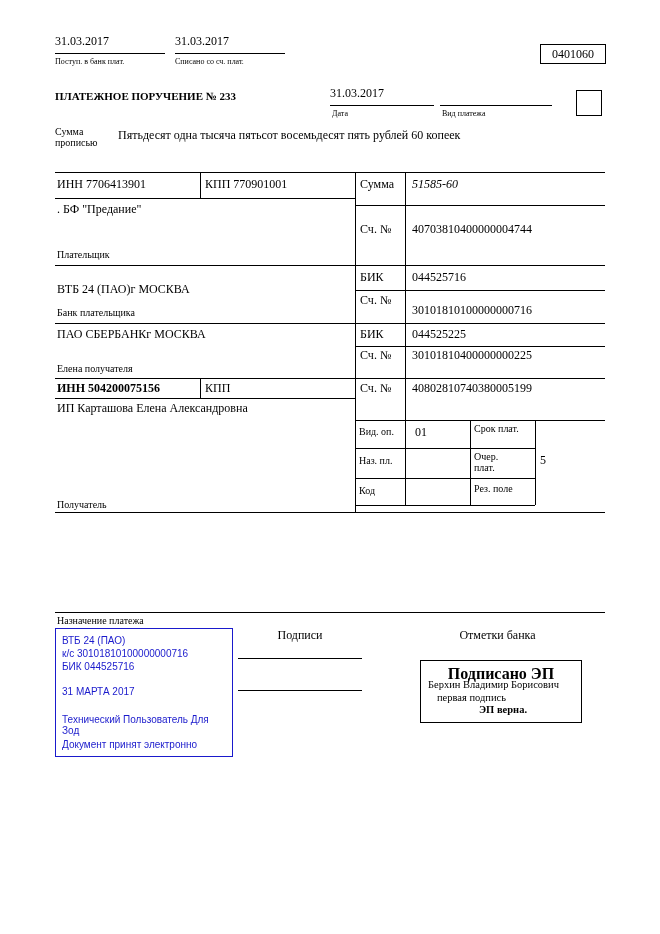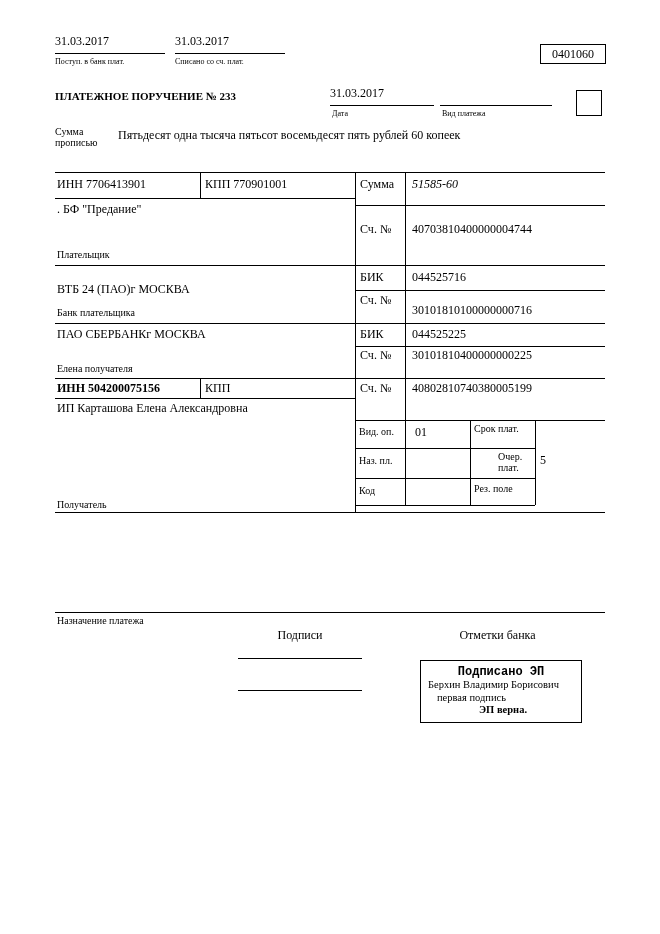--- a/index.html
+++ b/index.html
@@ -96,35 +96,43 @@
   <div class="abs" style="left:205px; top:381px;">КПП</div>
   <div class="abs" style="left:360px; top:381px;">Сч. №</div>
   <div class="abs" style="left:412px; top:381px;">40802810740380005199</div>
   <div class="abs" style="left:57px; top:401px;">ИП Карташова Елена Александровна</div>
   <div class="abs lbl" style="left:57px; top:499px;">Получатель</div>
 
   <div class="abs lbl" style="left:359px; top:426px;">Вид. оп.</div>
   <div class="abs" style="left:415px; top:425px;">01</div>
   <div class="abs lbl" style="left:474px; top:423px; width:56px;">Срок плат.</div>
   <div class="abs lbl" style="left:359px; top:455px;">Наз. пл.</div>
-  <div class="abs lbl" style="left:474px; top:451px; width:46px;margin-left:24px;">Очер. плат.</div>
+  <div class="abs lbl" style="left:474px; top:451px; width:46px;">Очер. плат.</div>
   <div class="abs" style="left:540px; top:453px;">5</div>
   <div class="abs lbl" style="left:359px; top:485px;">Код</div>
   <div class="abs lbl" style="left:474px; top:483px; width:56px;">Рез. поле</div>
 
   <div class="hline" style="left:55px; top:612px; width:550px;"></div>
   <div class="abs lbl" style="left:57px; top:615px;font-family:Liberation Serif, serif;">Назначение платежа</div>
 
   <div class="abs ctr" style="left:240px; top:628px; width:120px;">Подписи</div>
   <div class="abs ctr" style="left:410px; top:628px; width:175px;">Отметки банка</div>
 
+  <div class="abs stamp" style="left:55px; top:628px; width:178px; height:129px;">
+    <div class="sline" style="top:6px;">ВТБ 24 (ПАО)</div>
+    <div class="sline" style="top:19px;">к/с 30101810100000000716</div>
+    <div class="sline" style="top:32px;">БИК 044525716</div>
+    <div class="sline" style="top:57px;">31 МАРТА 2017</div>
+    <div class="sline" style="top:85px;">Технический Пользователь Для Зод</div>
+    <div class="sline" style="top:110px;">Документ принят электронно</div>
+  </div>
 
   <div class="hline" style="left:238px; top:658px; width:124px;"></div>
   <div class="hline" style="left:238px; top:690px; width:124px;"></div>
 
   <div class="abs esign" style="left:420px; top:660px; width:162px; height:63px;">
-    <div class="ctr b" style="position:absolute; left:0; right:0; top:4px; font-family:Liberation Mono, monospace; font-size:12px;">Подписано ЭП</div>
+    <div class="ctr b" style="position:absolute; left:0; right:0; top:4px; font-family:Liberation Serif, serif; font-size:16px;">Подписано ЭП</div>
     <div style="position:absolute; left:7px; top:18px;">Берхин Владимир Борисович</div>
     <div class="i" style="position:absolute; left:16px; top:31px;">первая подпись</div>
     <div class="b" style="position:absolute; left:58px; top:43px;">ЭП верна.</div>
   </div>
 
 </div>
 
 </body></html>

